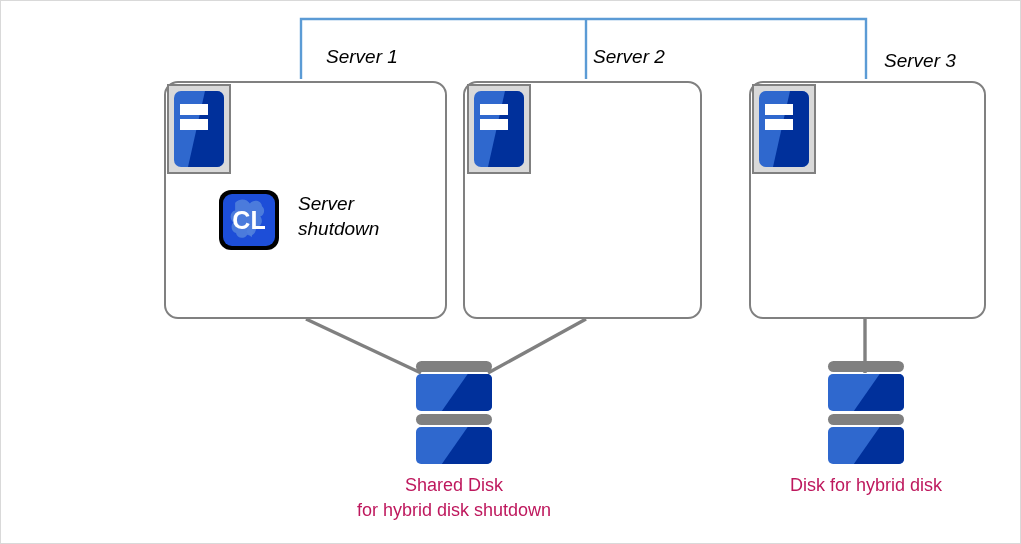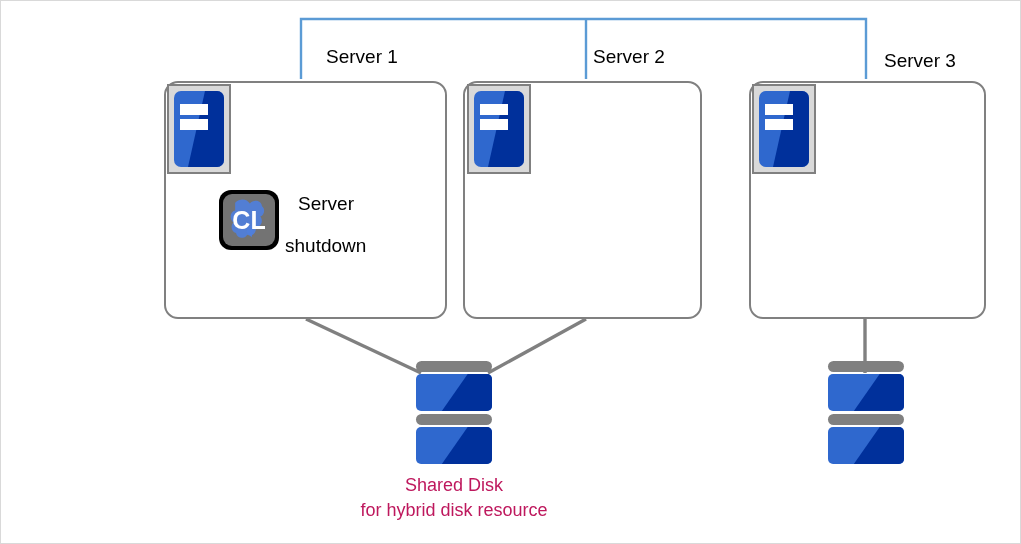--- a/index.html
+++ b/index.html
@@ -26,20 +26,21 @@
     width: 1021px;
     height: 544px;
   }
   .label {
     position: absolute;
     font-family: "Liberation Sans", sans-serif;
     font-size: 19px;
     color: #000000;
     white-space: nowrap;
     line-height: 1.28;
+    font-style: italic;
   }
   .caption {
     position: absolute;
     font-family: "Liberation Sans", sans-serif;
     font-size: 18px;
     color: #be185d;
     text-align: center;
     line-height: 1.35;
   }
   
@@ -96,21 +97,21 @@
     background: #000000;
     border-radius: 12px;
     padding: 4px;
     box-sizing: border-box;
   }
   .cl-icon .inner {
     position: relative;
     width: 100%;
     height: 100%;
     border-radius: 9px;
-    background: #737373;
+    background: #1d4ed8;
     overflow: hidden;
     text-align: right;
   }
   .cl-icon .splash {
     position: absolute;
     left: 0; top: 0;
     width: 100%; height: 100%;
   }
   .cl-icon .cl-text {
     position: absolute;
@@ -194,21 +195,21 @@
         <path d="M14,10 C20,4 28,6 31,11 C35,6 44,7 45,14 C49,17 48,24 43,26
                  C47,31 44,38 38,38 C39,45 33,50 28,47 C24,53 16,51 15,45
                  C10,44 8,37 12,33 C7,29 8,20 14,19 Z" fill="#4f7fdc" opacity="0.92"></path>
         <path d="M30,36 L36,38 L33,50 L27,44 Z" fill="#4f7fdc" opacity="0.92"></path>
       </svg>
       <div class="cl-text">CL</div>
     </div>
   </div>
 
   <div class="label" style="left:297px; top:191px;">Server</div>
-  <div class="label" style="left:284px; top:216px;margin-top:17px;">shutdown</div>
+  <div class="label" style="left:297px; top:216px;">shutdown</div>
 
   <div class="label" style="left:592px; top:44px;">Server 2</div>
 
   <div class="server-box" style="left:462px; top:80px; width:239px; height:238px;"></div>
 
   <div class="srv-icon" style="left:466px; top:83px;">
     <div class="body">
       <div class="shade"></div>
       <div class="bar b1"></div>
       <div class="bar b2"></div>
@@ -233,28 +234,29 @@
         <div class="shade"></div>
       </div>
     <div class="gap"></div>
     <div class="plate"></div>
     <div class="slab">
         <div class="shade"></div>
       </div>
   </div>
 
   <div class="caption" style="left:303px; top:472px; width:300px;">Shared Disk</div>
-  <div class="caption" style="left:303px; top:497px; width:300px;">for hybrid disk resource</div>
+  <div class="caption" style="left:303px; top:497px; width:300px;">for hybrid disk shutdown</div>
 
   <div class="disk" style="left:827px; top:360px;">
     <div class="plate"></div>
     <div class="slab">
         <div class="shade"></div>
       </div>
     <div class="gap"></div>
     <div class="plate"></div>
     <div class="slab">
         <div class="shade"></div>
       </div>
   </div>
 
+  <div class="caption" style="left:715px; top:472px; width:300px;">Disk for hybrid disk</div>
 
 </div>
 
 </body></html>

